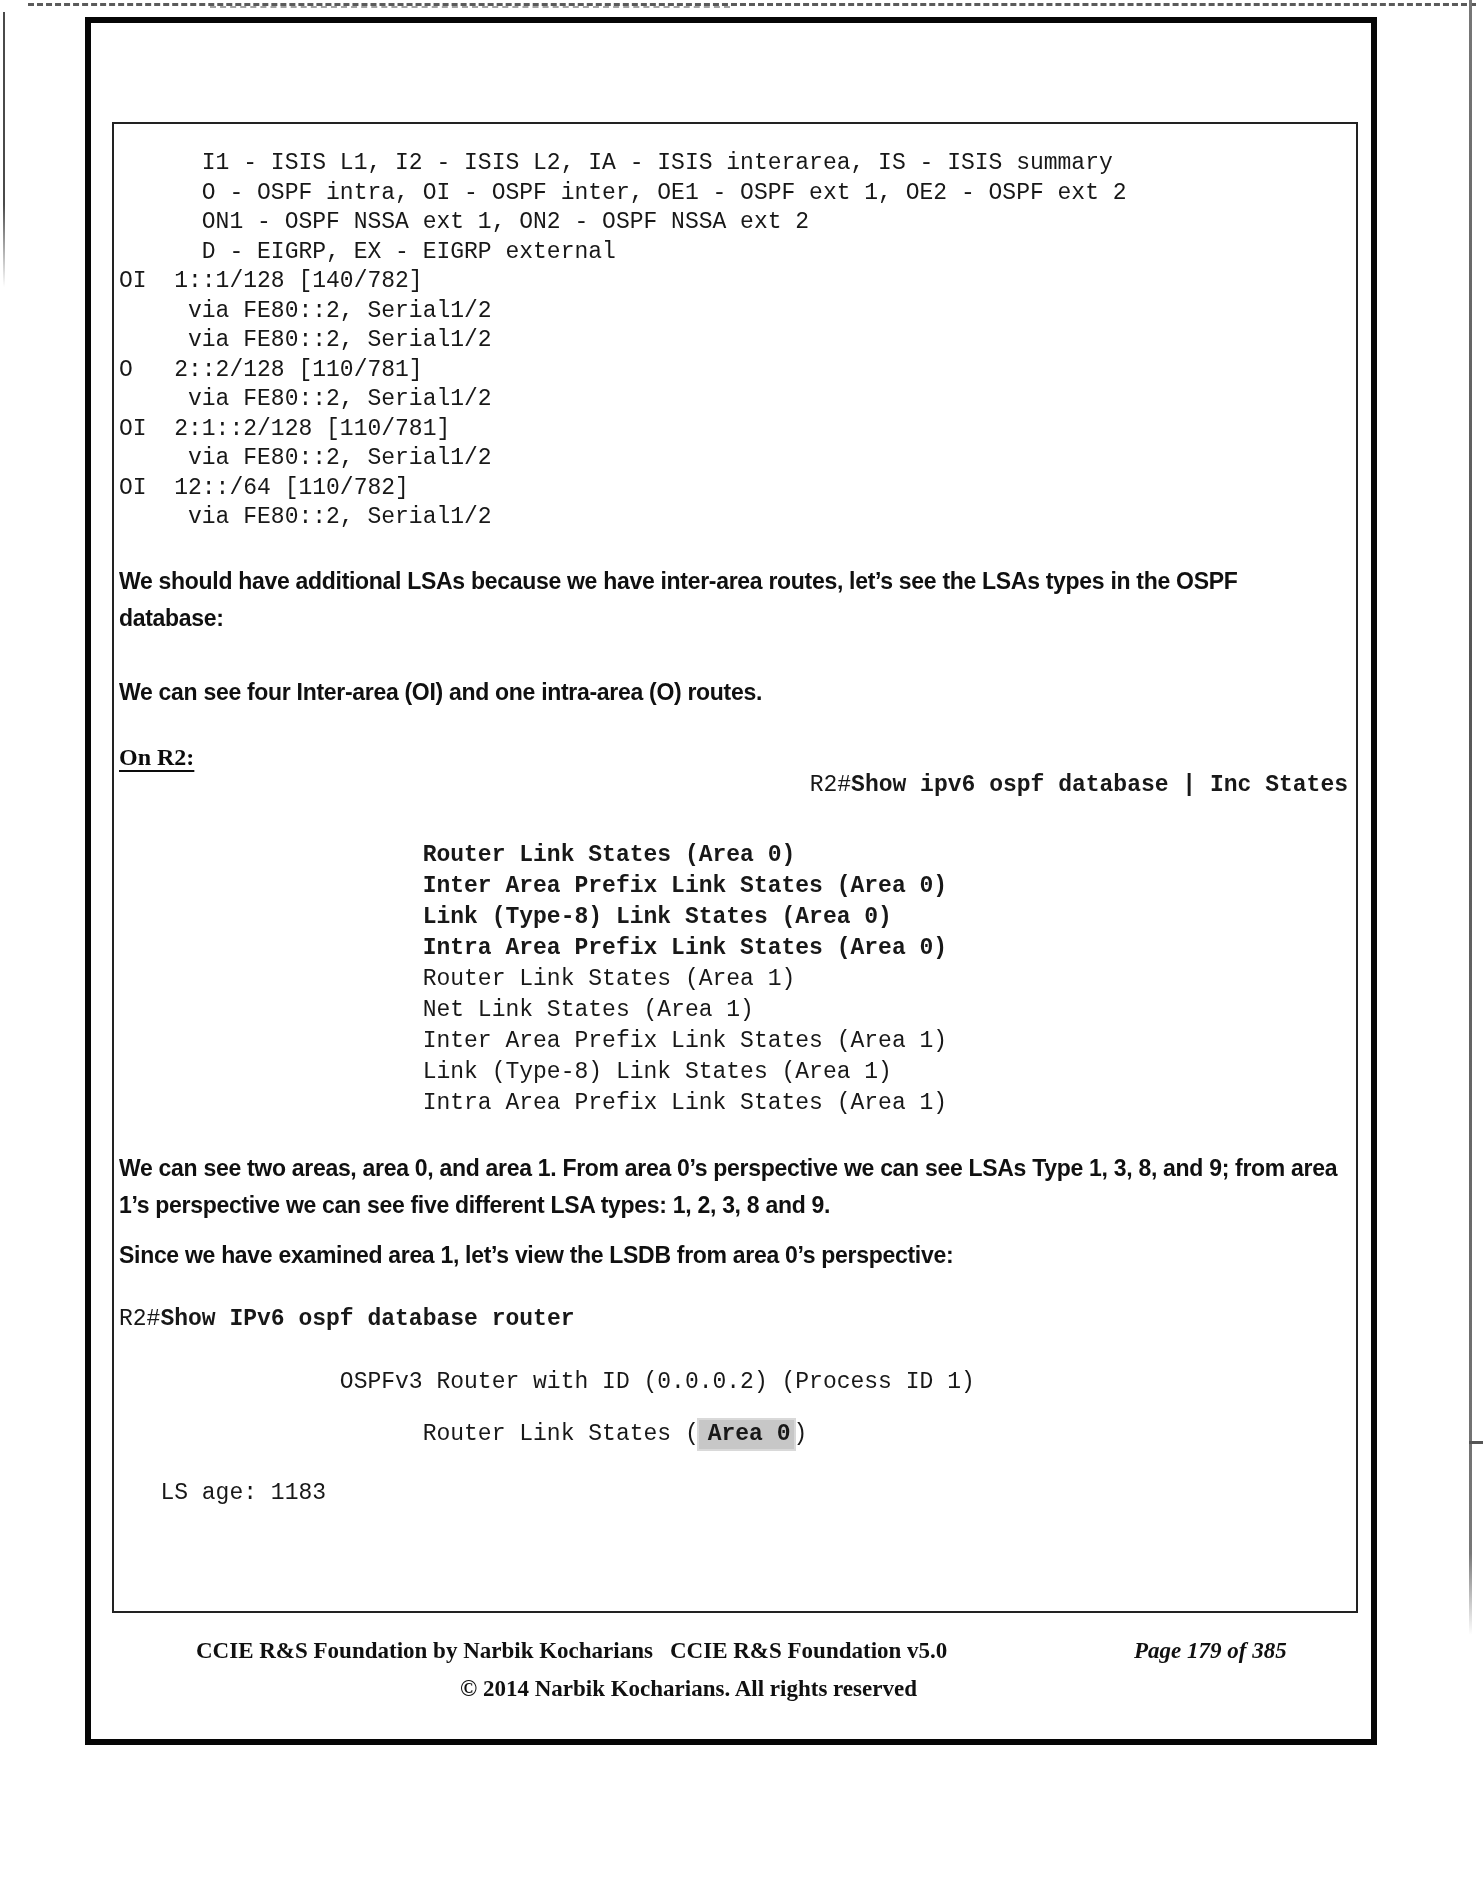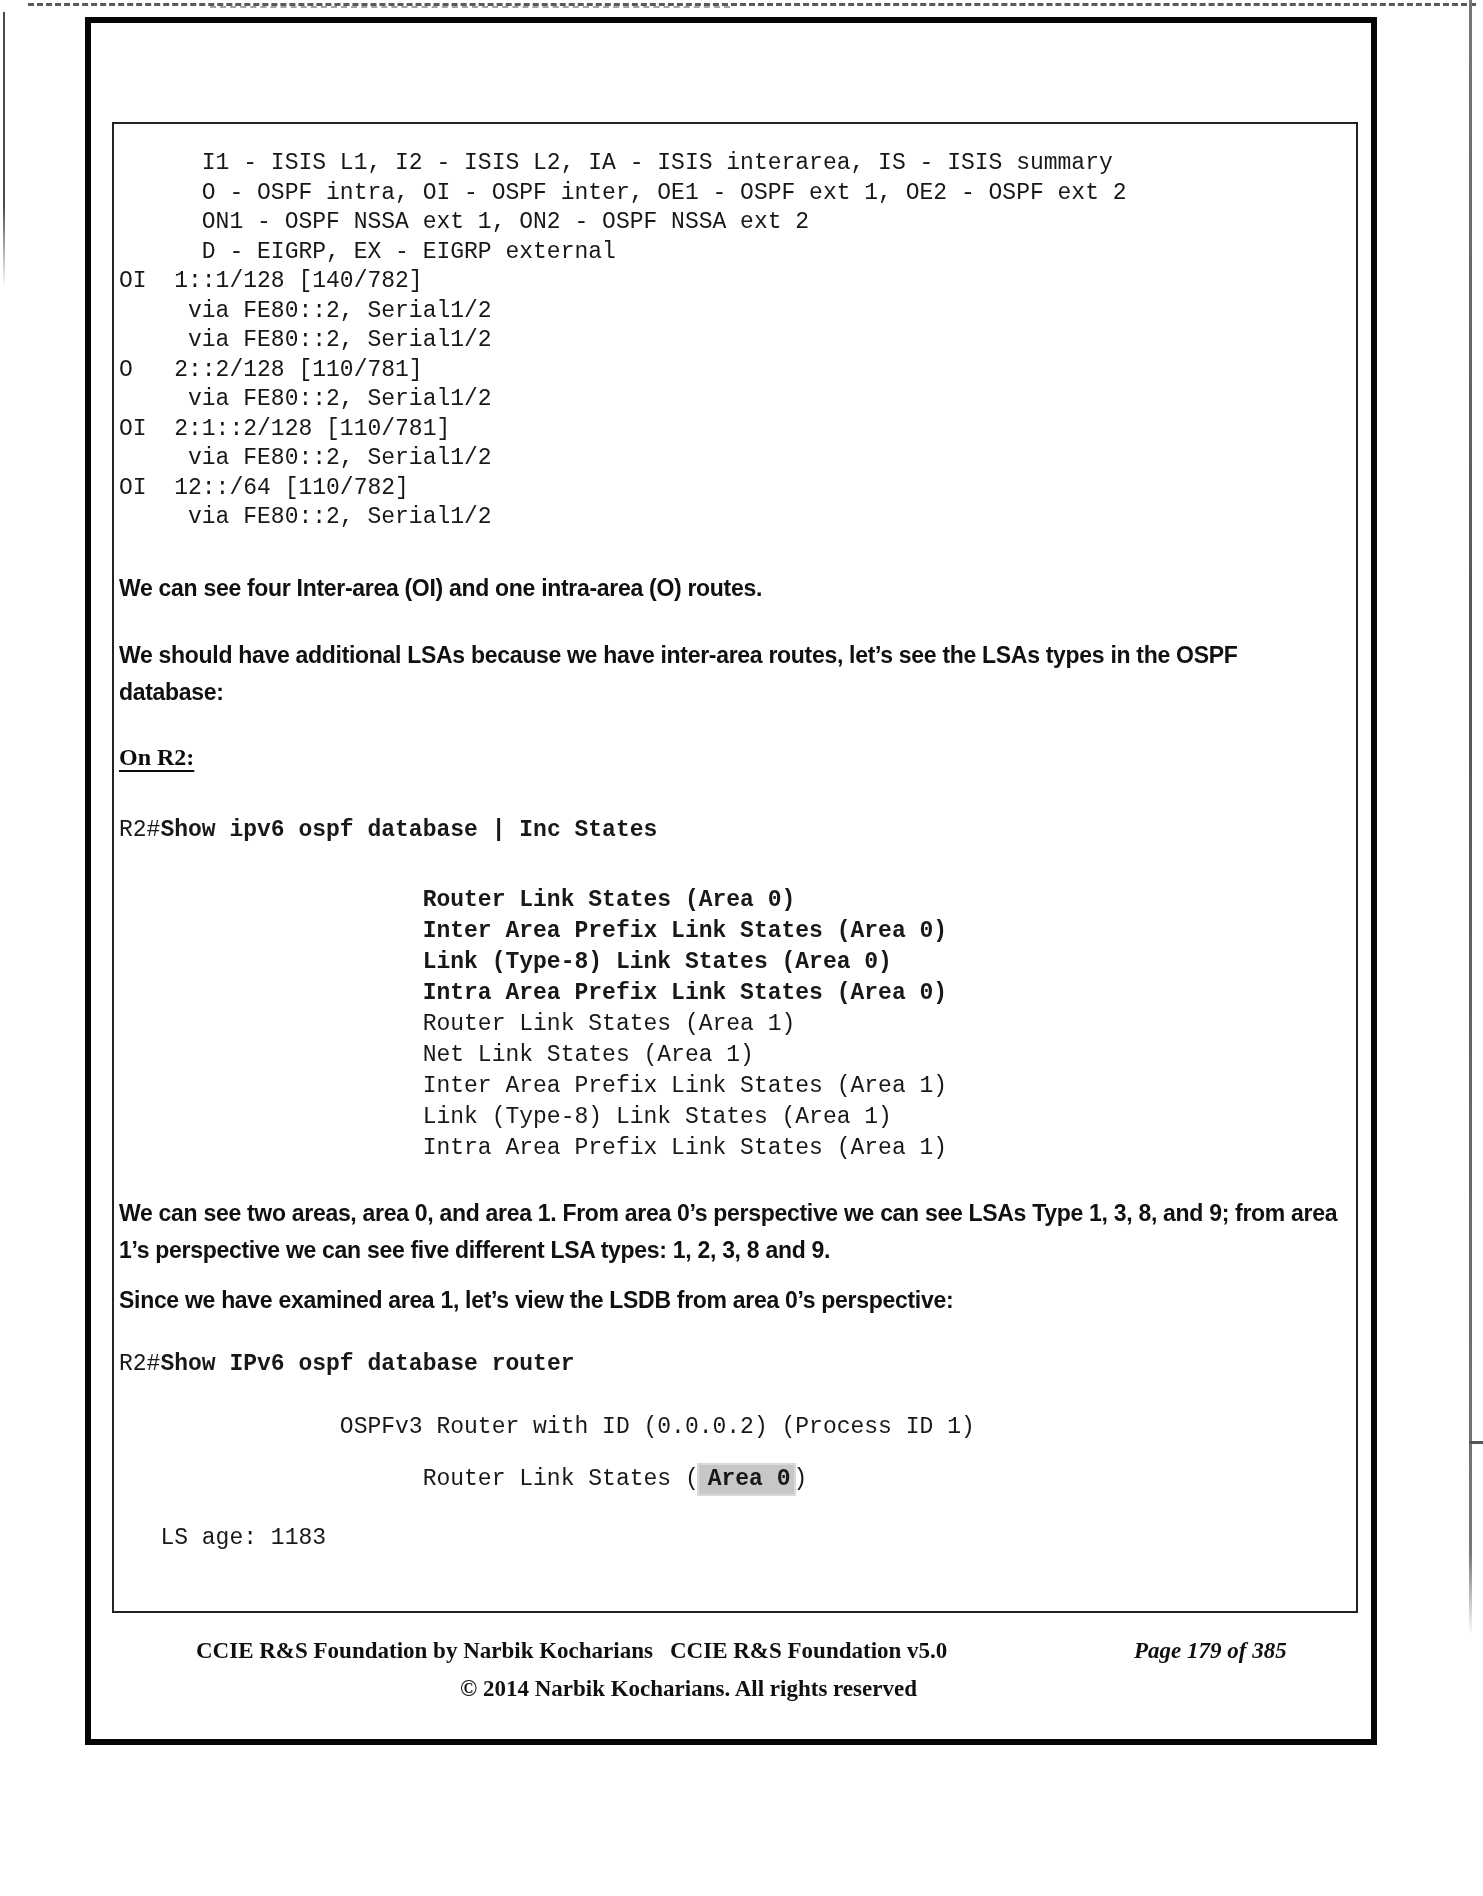--- a/index.html
+++ b/index.html
@@ -32,21 +32,21 @@
   .b{font-weight:bold;}
 
   .terminal-legend{margin-top:25px;}
   .para{font-weight:bold;font-size:23px;letter-spacing:-0.3px;line-height:37px;
         width:1228px;color:#101010;}
   .para-1{margin-top:37px;}
   .para-2{margin-top:30px;}
   .heading-r2{margin-top:33px;font-family:"Liberation Serif",serif;font-weight:bold;
         font-size:24px;text-decoration:underline;text-underline-offset:5px;
         text-decoration-thickness:2px;color:#0c0c0c;}
-  .command-1{margin-top:45px;white-space:pre;line-height:29px;}
+  .command-1{white-space:pre;line-height:29px;text-align:right;}
   .output-1{margin-top:40px;}
   .para-3{margin-top:31px;}
   .para-4{margin-top:13px;}
   .command-2{margin-top:31px;white-space:pre;line-height:29px;}
   .out2-ospfv3{margin-top:34px;}
   .out2-router{margin-top:23px;}
   .out2-lsage{margin-top:29px;}
   .hl{background:#c7c7c7;font-weight:bold;padding:1px 3px 2px 9px;
       box-shadow:0 0 0 2px #d9d9d9;}
 
@@ -82,23 +82,23 @@
       <div class="code-line">     via FE80::2, Serial1/2</div>
       <div class="code-line">     via FE80::2, Serial1/2</div>
       <div class="code-line">O   2::2/128 [110/781]</div>
       <div class="code-line">     via FE80::2, Serial1/2</div>
       <div class="code-line">OI  2:1::2/128 [110/781]</div>
       <div class="code-line">     via FE80::2, Serial1/2</div>
       <div class="code-line">OI  12::/64 [110/782]</div>
       <div class="code-line">     via FE80::2, Serial1/2</div>
     </div>
 
+    <div class="para para-2">We should have additional LSAs because we have inter-area routes, let’s see the LSAs types in the OSPF database:</div>
+
     <div class="para para-1">We can see four Inter-area (OI) and one intra-area (O) routes.</div>
-
-    <div class="para para-2">We should have additional LSAs because we have inter-area routes, let’s see the LSAs types in the OSPF database:</div>
 
     <div class="heading-r2">On R2:</div>
 
     <div class="mono command-1"><span>R2#</span><span class="b">Show ipv6 ospf database | Inc States</span></div>
 
     <div class="mono output-1">
       <div class="out-line b">                      Router Link States (Area 0)</div>
       <div class="out-line b">                      Inter Area Prefix Link States (Area 0)</div>
       <div class="out-line b">                      Link (Type-8) Link States (Area 0)</div>
       <div class="out-line b">                      Intra Area Prefix Link States (Area 0)</div>

